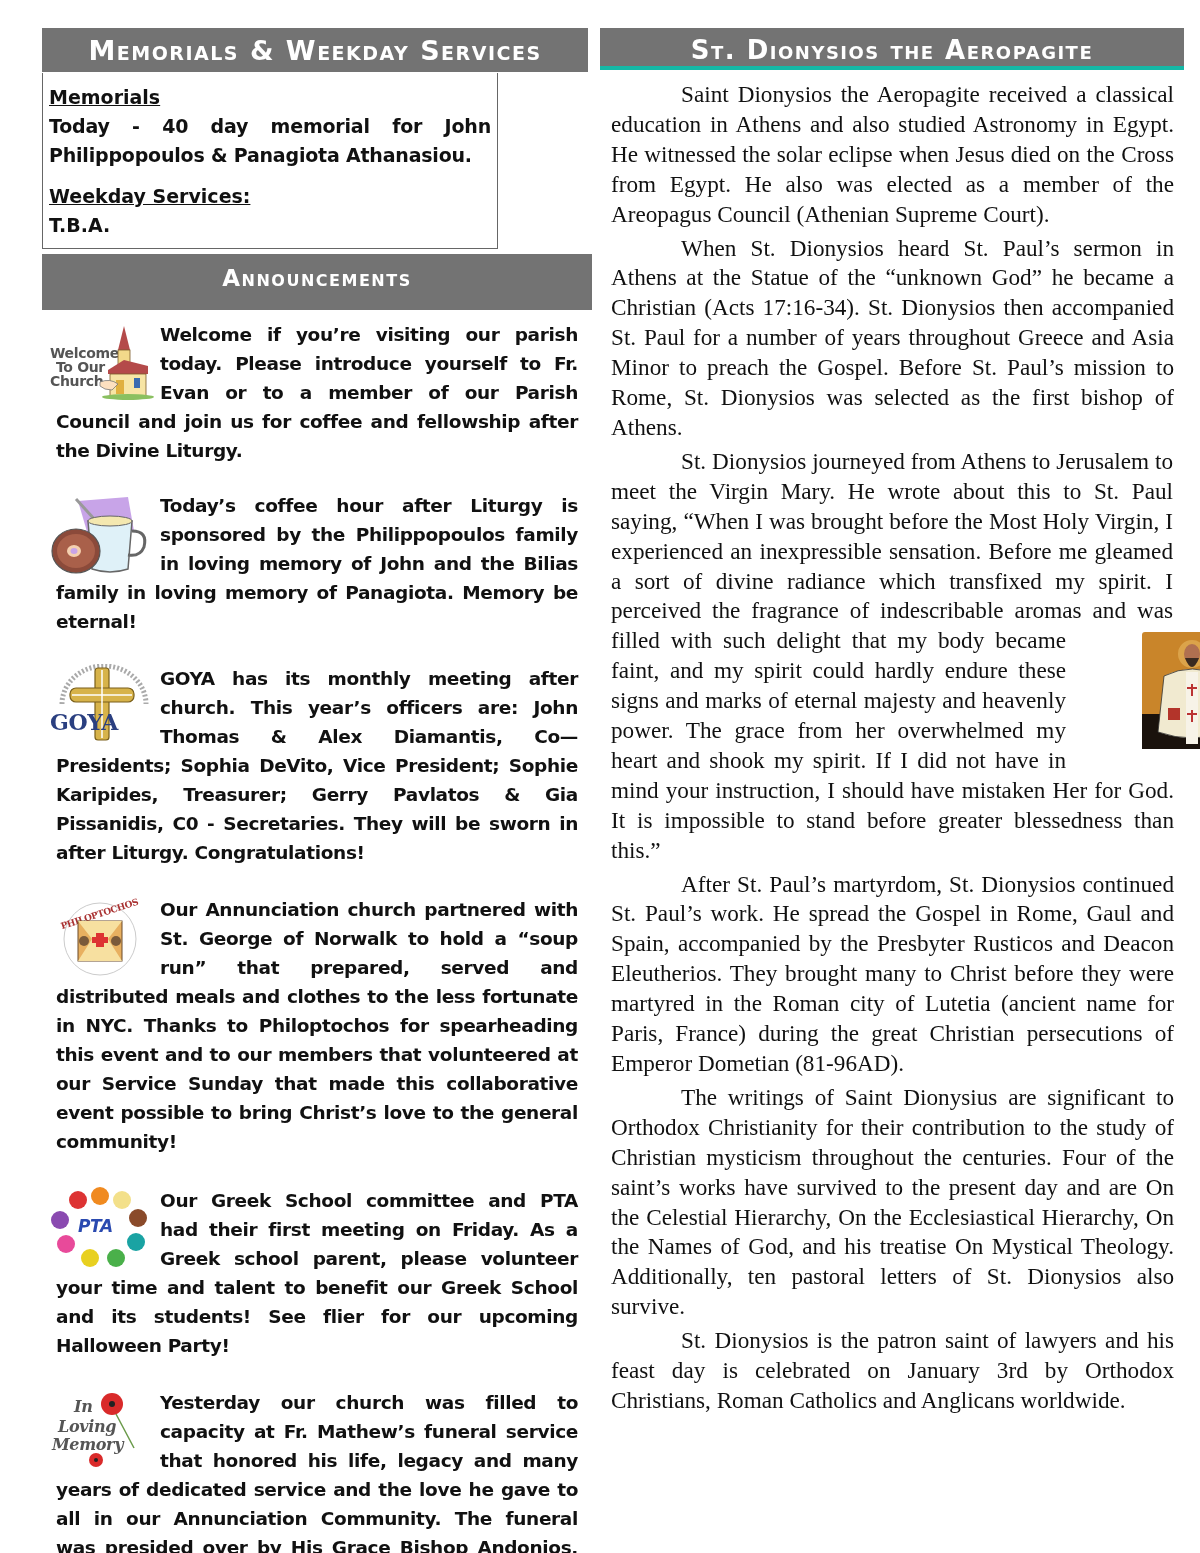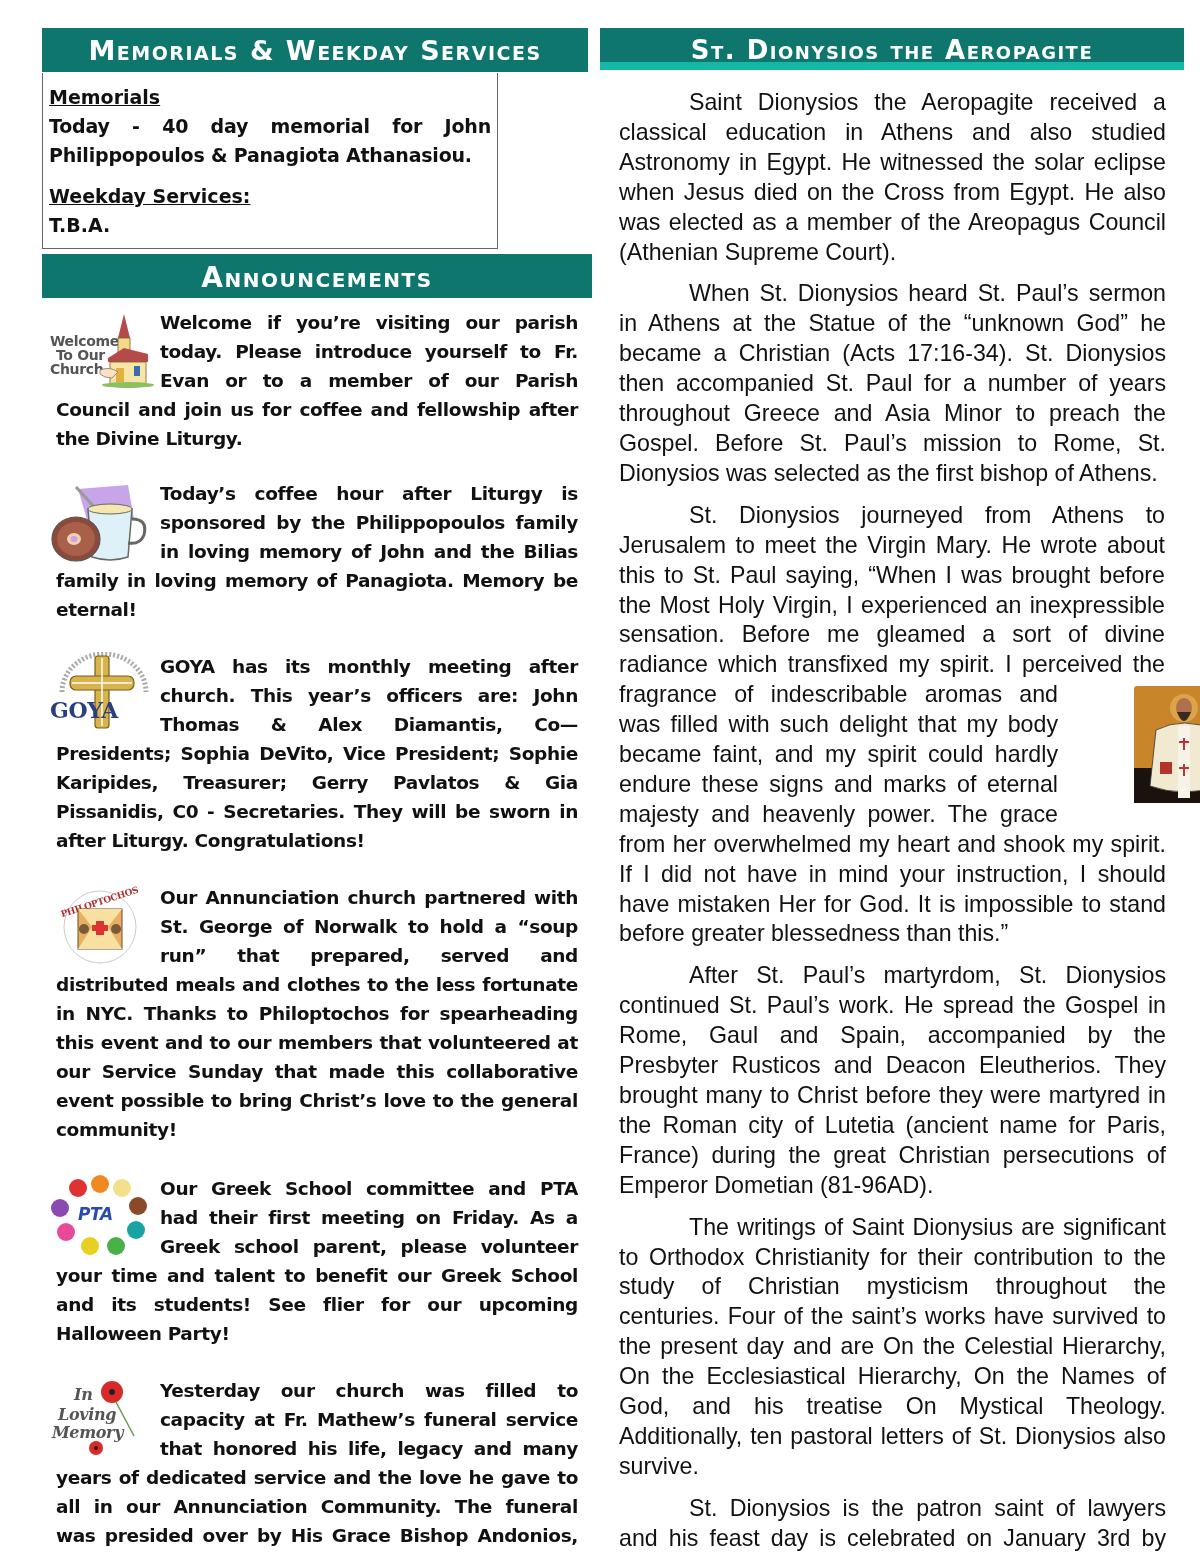--- a/index.html
+++ b/index.html
@@ -3,27 +3,27 @@
   <meta charset="utf-8">
   <style>
     * { box-sizing: border-box; margin: 0; padding: 0; }
     html, body { width: 1200px; height: 1553px; background: #ffffff; overflow: hidden; }
     body { position: relative; font-family: "DejaVu Sans", sans-serif; color: #111; }
 
     .col-left { position: absolute; left: 42px; top: 28px; width: 550px; }
     .col-right { position: absolute; left: 600px; top: 28px; width: 584px; }
 
     .section-header {
-      background: #0f766e; color: #fff; text-align: center;
+      background: #737373; color: #fff; text-align: center;
       font-family: "DejaVu Sans", sans-serif; font-weight: bold;
       font-variant: small-caps; letter-spacing: 1.5px;
     }
     .hdr-memorials { width: 546px; height: 44px; line-height: 46px; font-size: 27px; }
-    .hdr-announce { width: 550px; height: 44px; line-height: 48px; font-size: 28px; margin-top: 5px; }
-    .hdr-saint { width: 584px; height: 42px; line-height: 44px; font-size: 26px; border-bottom: 8px solid #14b8a6; }
+    .hdr-announce { width: 550px; height: 56px; line-height: 48px; font-size: 23px; margin-top: 5px; }
+    .hdr-saint { width: 584px; height: 42px; line-height: 44px; font-size: 26px; border-bottom: 4px solid #14b8a6; }
 
     .memorial-box {
       width: 456px; border: 1px solid #666; border-top: none; margin-top: 1px;
       padding: 10px 6px 8px 6px; font-weight: bold; font-size: 19px; line-height: 29px;
       font-family: "DejaVu Sans", sans-serif;
     }
     .memorial-box .sub { text-decoration: underline; }
     .memorial-box .txt { text-align: justify; text-align-last: left; letter-spacing: -0.2px; }
     .memorial-box .gap { margin-top: 12px; }
 
@@ -40,21 +40,21 @@
     .ann-3 .thumb { height: 82px; }
     .ann-4 { margin-top: 28px; }
     .ann-4 .thumb { height: 84px; }
     .ann-5 { margin-top: 30px; }
     .ann-5 .thumb { height: 84px; }
     .ann-6 { margin-top: 28px; }
     .ann-6 .thumb { height: 84px; }
 
     .article { font-family: "Liberation Sans", sans-serif; font-size: 23.2px; line-height: 29.9px;
       text-align: justify; padding: 6px 6px 0 7px; color: #111; }
-    .article p { text-indent: 70px; margin: 12px; }
+    .article p { text-indent: 70px; margin: 4px; font-family: Liberation Serif, serif; }
     .icon-wrap { float: right; width: 102px; height: 117px; margin: 4px 0 0 6px; }
   </style>
 </head>
 <body>
 
 <div class="col-left">
   <div class="section-header hdr-memorials">Memorials &amp; Weekday Services</div>
   <div class="memorial-box">
     <div class="sub">Memorials</div>
     <div class="txt">Today - 40 day memorial for John Philippopoulos &amp; Panagiota Athanasiou.</div>

